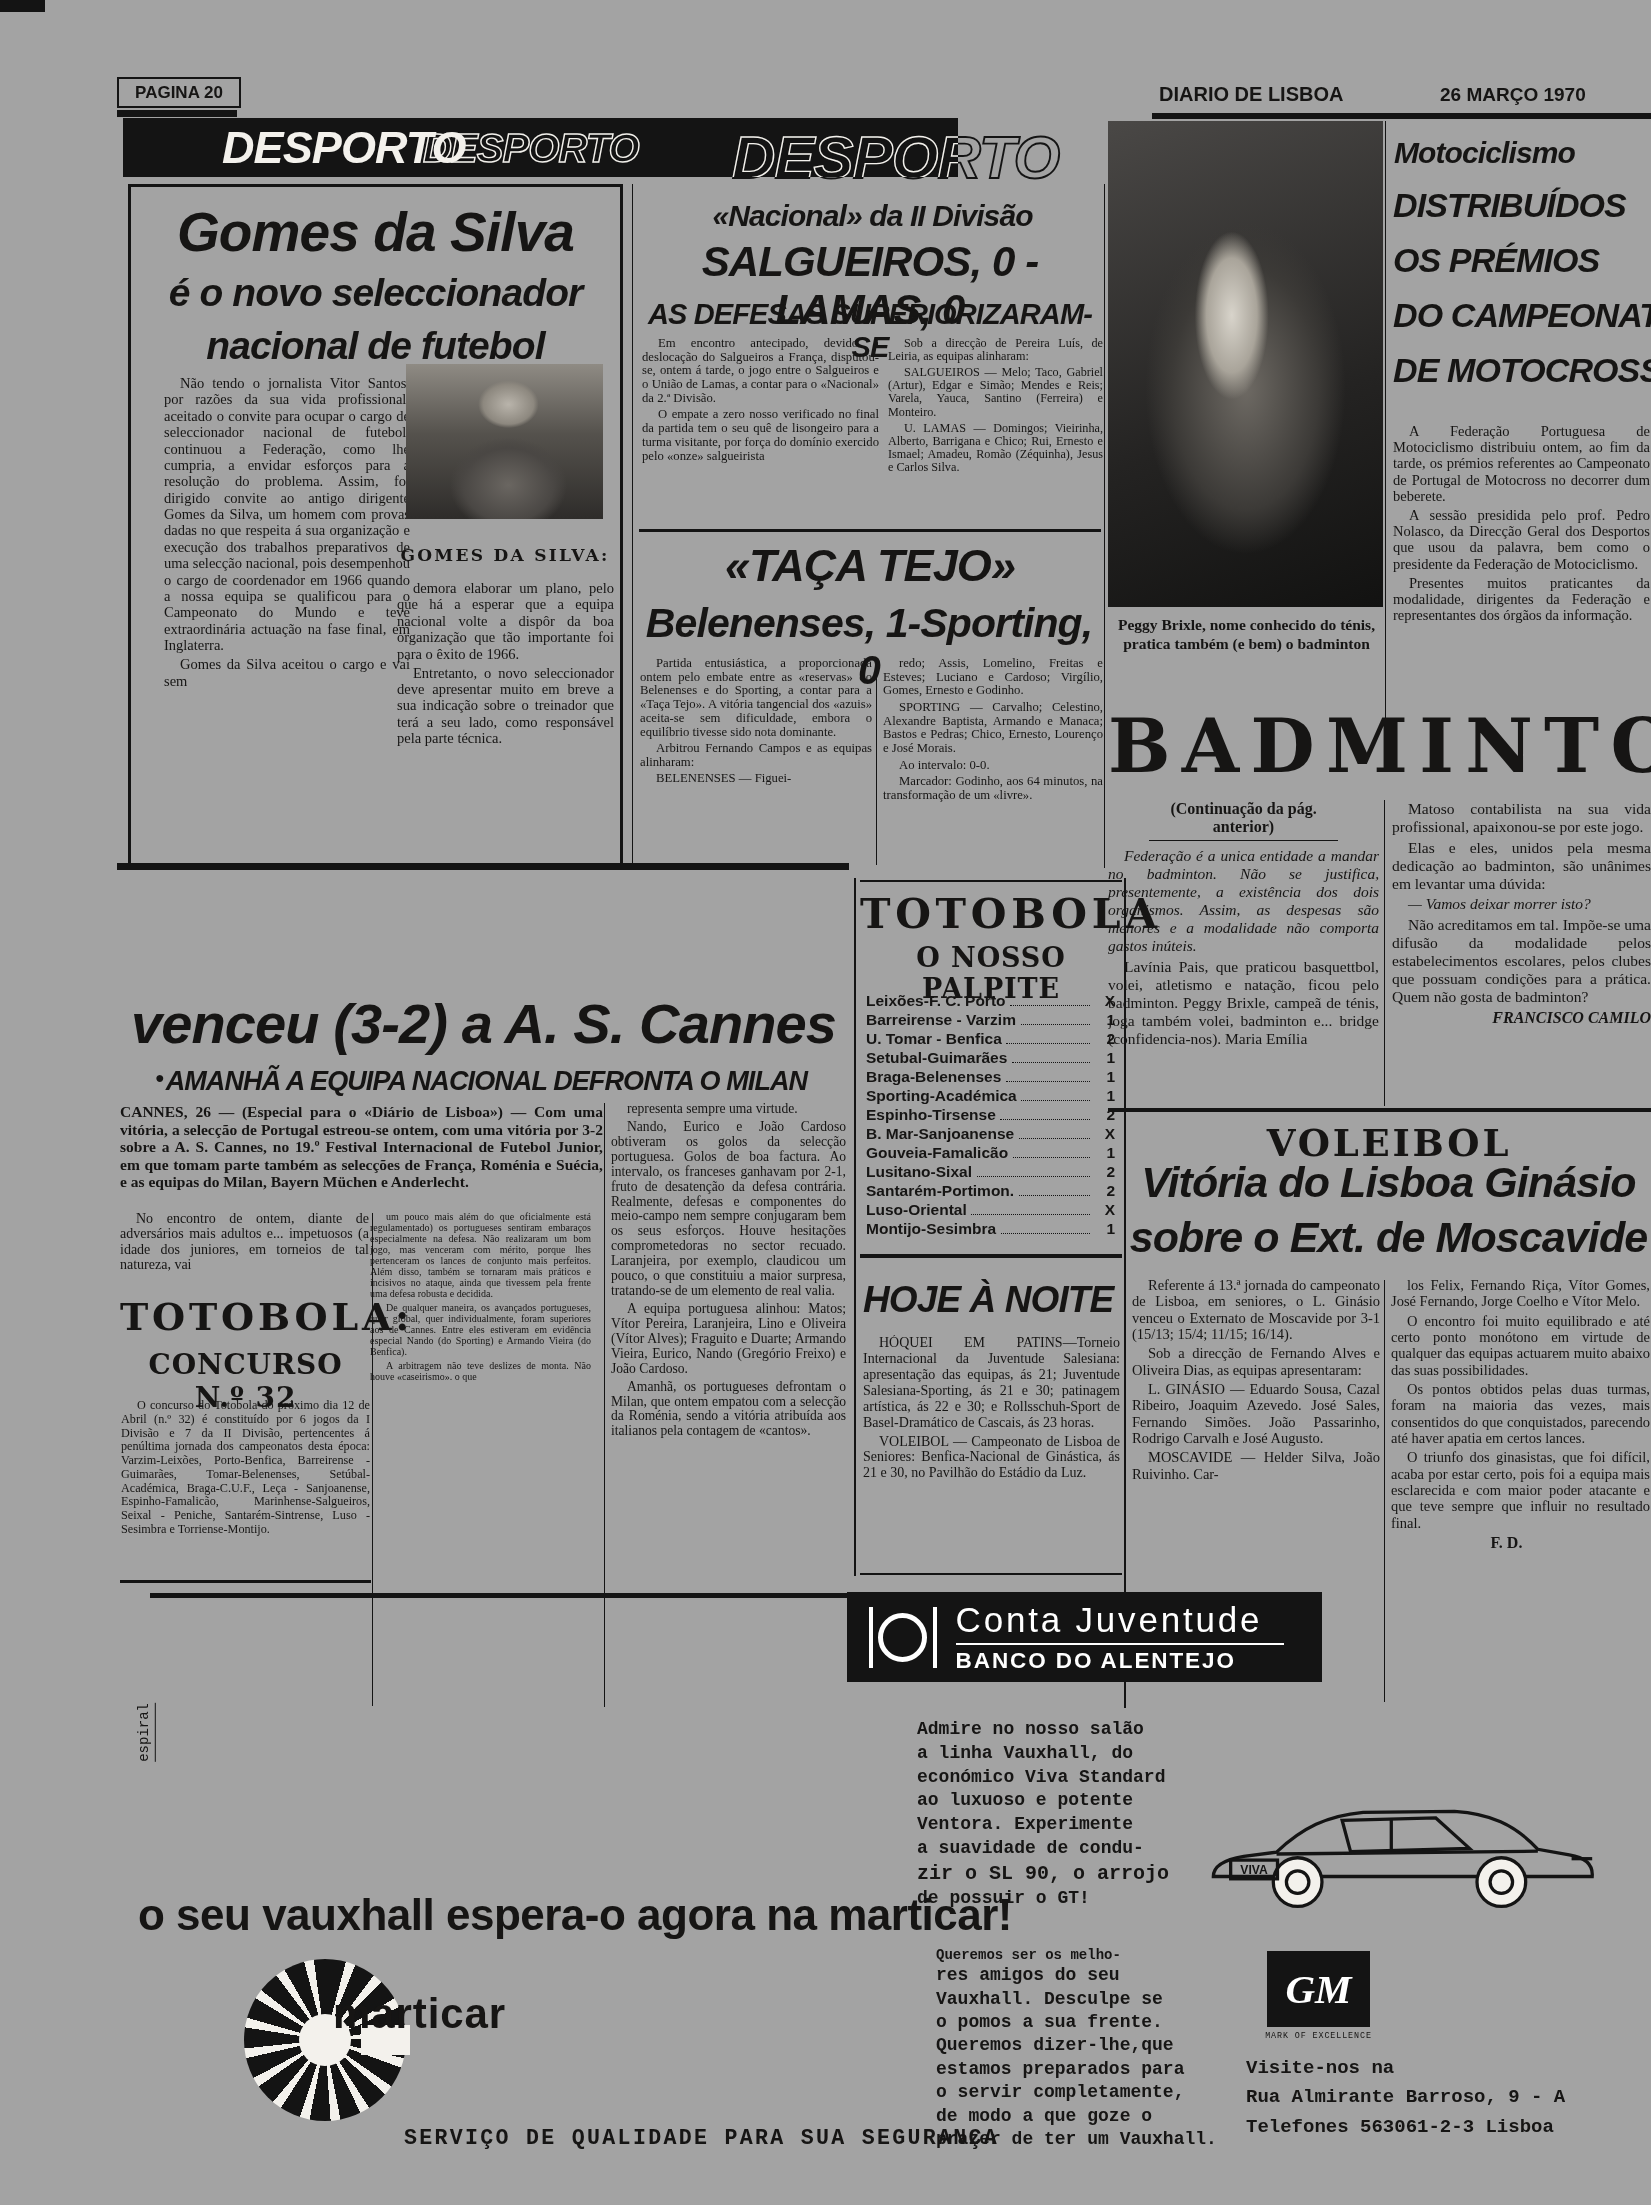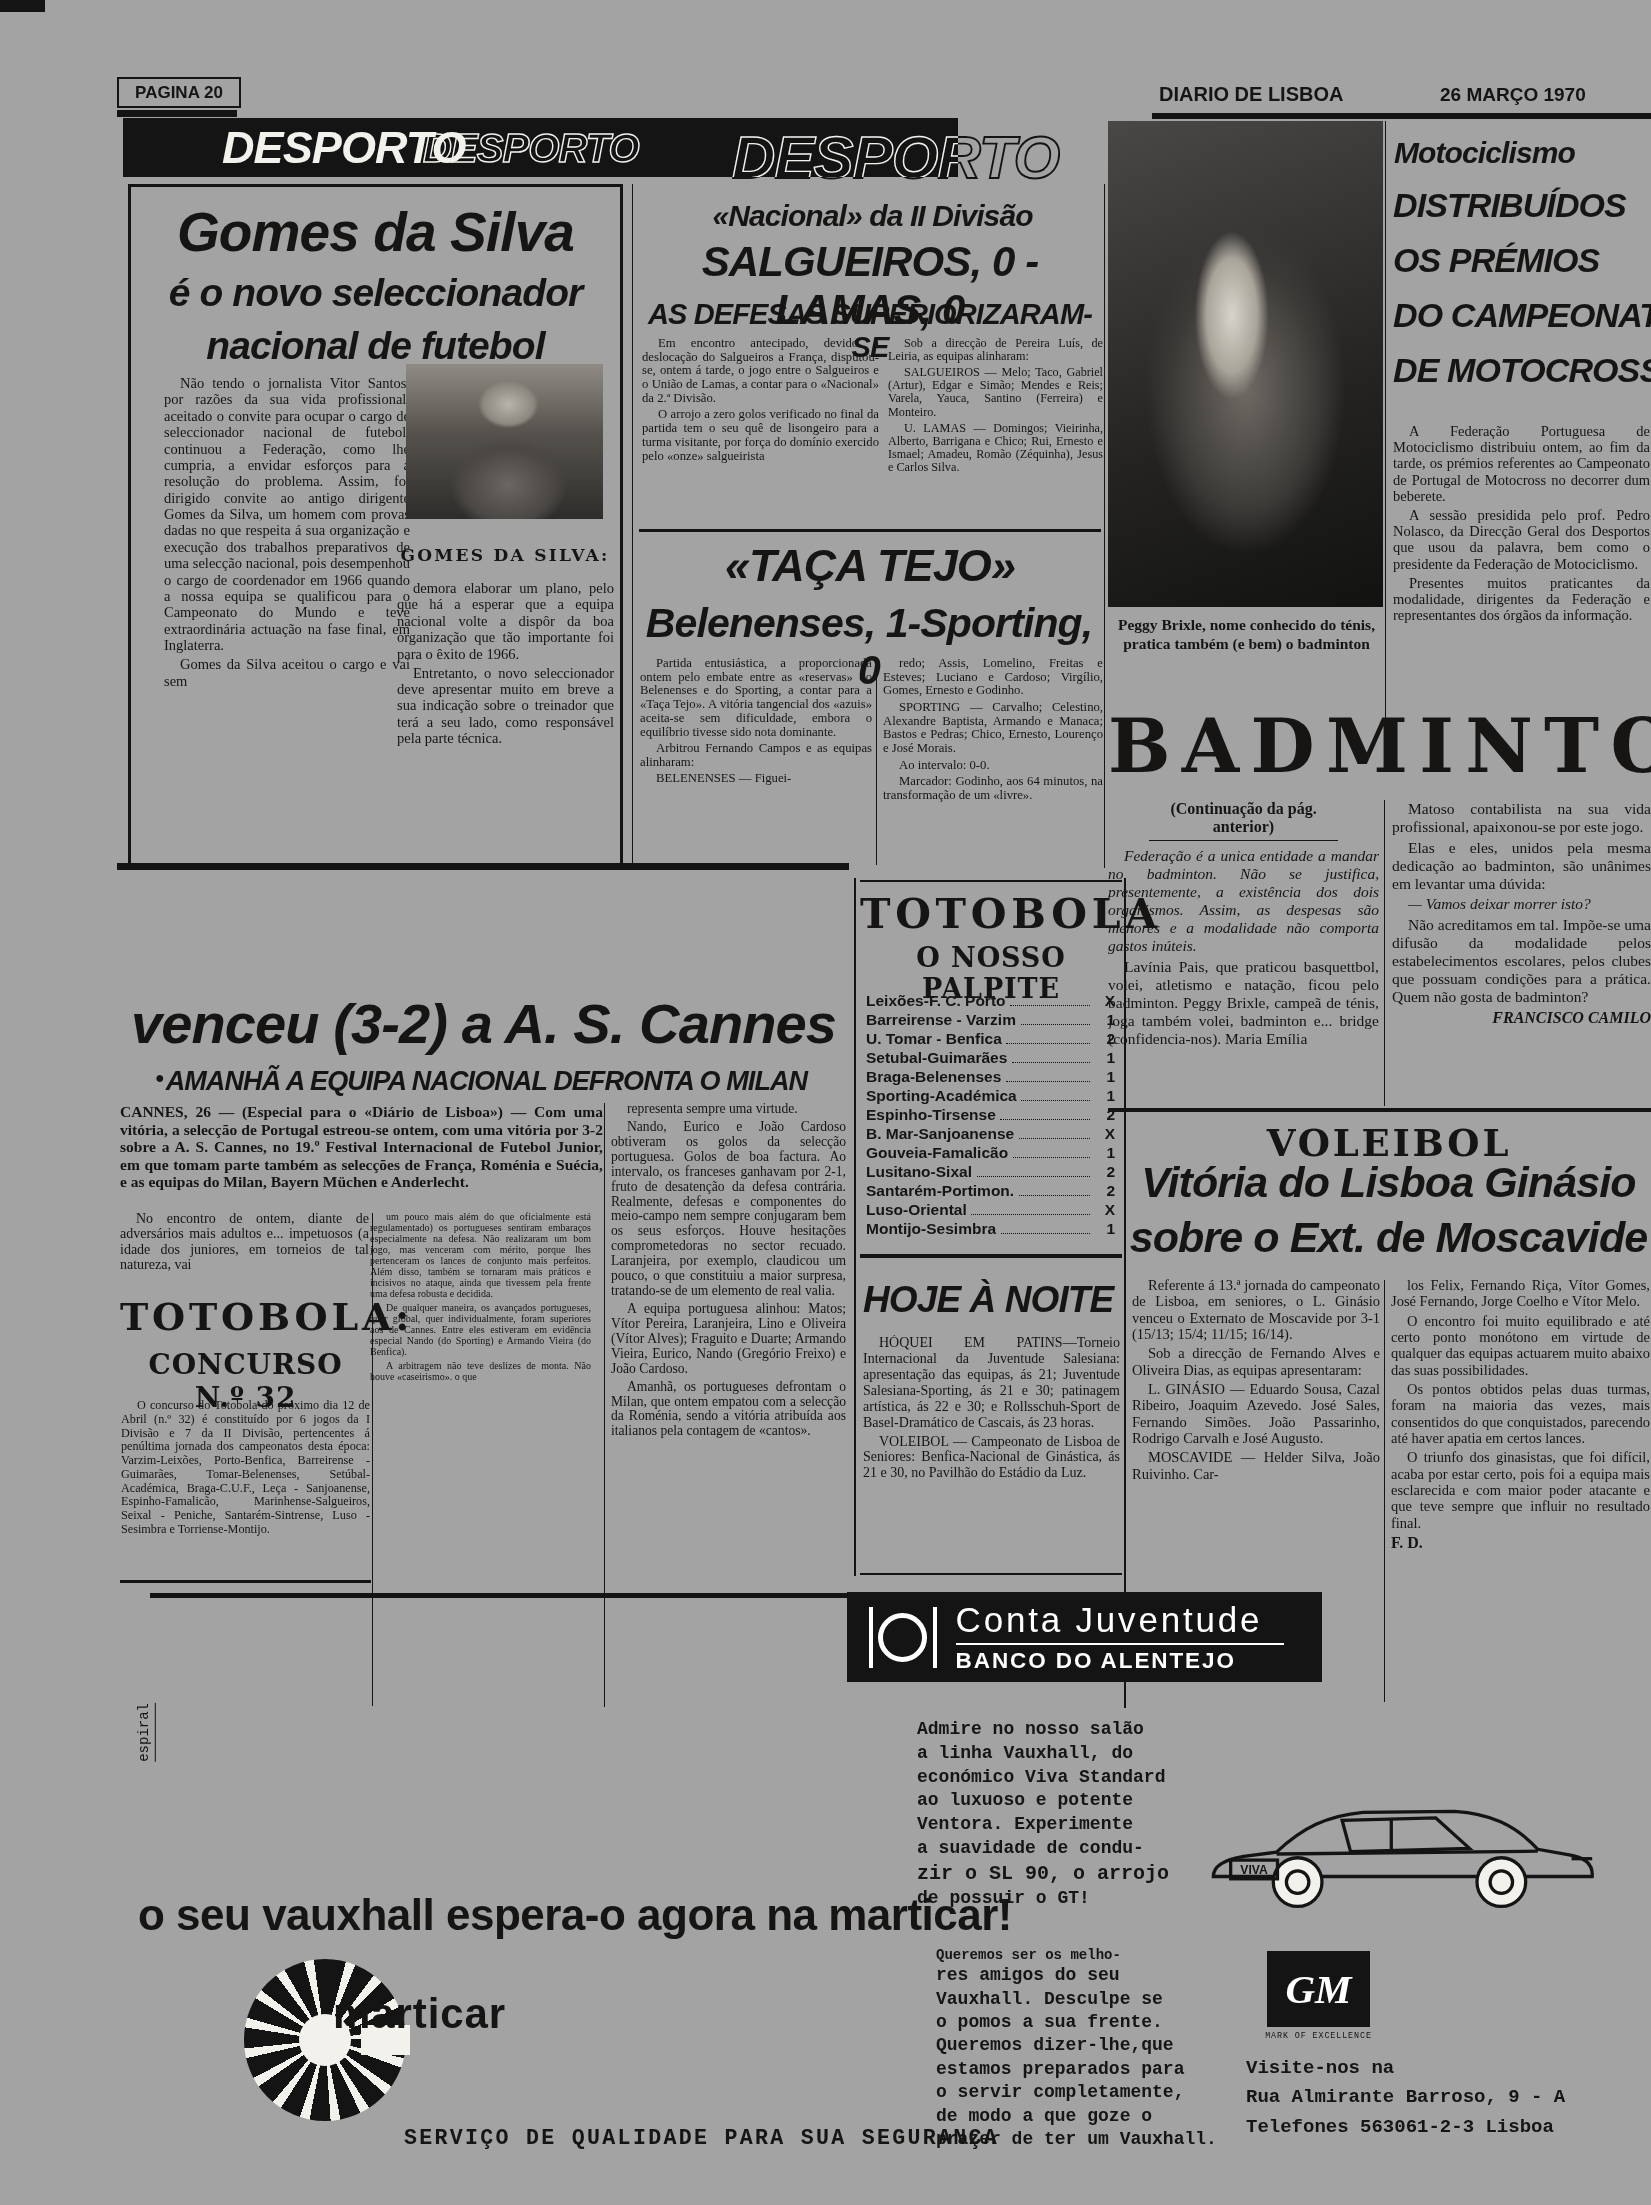--- a/index.html
+++ b/index.html
@@ -77,21 +77,21 @@
       </div>
   </div>
 
   <div class="vr" style="left:632px;top:184px;height:684px;"></div>
   <div class="abs hl ctr" style="left:638px;top:199px;width:469px;font-size:30px;">«Nacional» da II Divisão</div>
   <div class="abs hl ctr" style="left:634px;top:238px;width:472px;font-size:42px;">SALGUEIROS, 0 - LAMAS, 0</div>
   <div class="abs hl ctr" style="left:634px;top:298px;width:472px;font-size:29px;">AS DEFESAS SUPERIORIZARAM-SE</div>
   <div class="abs body" style="left:642px;top:337px;width:237px;height:188px;font-size:12.7px;line-height:1.08;">
 
   <p>Em encontro antecipado, devido á deslocação do Salgueiros a França, disputou-se, ontem á tarde, o jogo entre o Salgueiros e o União de Lamas, a contar para o «Nacional» da 2.ª Divisão.</p>
-      <p>O arrojo a zero golos verificado no final da partida tem o seu quê de lisongeiro para a turma visitante, por força do domínio exercido pelo «onze» salgueirista</p>
+      <p>O empate a zero nosso verificado no final da partida tem o seu quê de lisongeiro para a turma visitante, por força do domínio exercido pelo «onze» salgueirista</p>
     </div>
   <div class="abs body" style="left:888px;top:337px;width:215px;height:188px;font-size:12.2px;line-height:1.08;">
 
   <p>Sob a direcção de Pereira Luís, de Leiria, as equipas alinharam:</p>
       <p>SALGUEIROS — Melo; Taco, Gabriel (Artur), Edgar e Simão; Mendes e Reis; Varela, Yauca, Santino (Ferreira) e Monteiro.</p>
       <p>U. LAMAS — Domingos; Vieirinha, Alberto, Barrigana e Chico; Rui, Ernesto e Ismael; Amadeu, Romão (Zéquinha), Jesus e Carlos Silva.</p>
     </div>
   <div class="hr" style="left:639px;top:529px;width:462px;height:3.3px;"></div>
 
   <div class="abs hl ctr" style="left:639px;top:540px;width:462px;font-size:45px;">«TAÇA TEJO»</div>
@@ -302,21 +302,21 @@
     </div>
   <div class="vr" style="left:1384px;top:1280px;height:422px;width:0.9px;"></div>
   <div class="abs" style="left:1391px;top:1277px;width:259px;height:429px;overflow:hidden;">
     <div class="body" style="font-size:14.5px;line-height:1.13;">
 
     <p>los Felix, Fernando Riça, Vítor Gomes, José Fernando, Jorge Coelho e Vítor Melo.</p>
         <p>O encontro foi muito equilibrado e até certo ponto monótono em virtude de qualquer das equipas actuarem muito abaixo das suas possibilidades.</p>
         <p>Os pontos obtidos pelas duas turmas, foram na maioria das vezes, mais consentidos do que conquistados, parecendo até haver apatia em certos lances.</p>
         <p>O triunfo dos ginasistas, que foi difícil, acaba por estar certo, pois foi a equipa mais esclarecida e com maior poder atacante e que teve sempre que influir no resultado final.</p>
       </div>
-    <div class="ser b" style="font-size:16px;text-align:left;padding-right:28px;">F. D.</div>
+    <div class="ser b" style="font-size:16px;text-align:center;padding-right:28px;">F. D.</div>
   </div>
 
   <div class="abs" style="left:847px;top:1592px;width:475px;height:90px;background:#141414;display:flex;align-items:center;">
     <div class="cjlogo" style="margin-left:21.6px;">
         <span class="ring"></span>
       </div>
     <div style="margin-left:19px;">
       <div class="sans" style="color:#fff;font-size:35px;letter-spacing:2.8px;">Conta Juventude</div>
       <div style="height:1.9px;background:#fff;width:328px;margin:2.8px 0;"></div>
       <div class="sans b" style="color:#fff;font-size:22.5px;letter-spacing:1.9px;">BANCO DO ALENTEJO</div>

